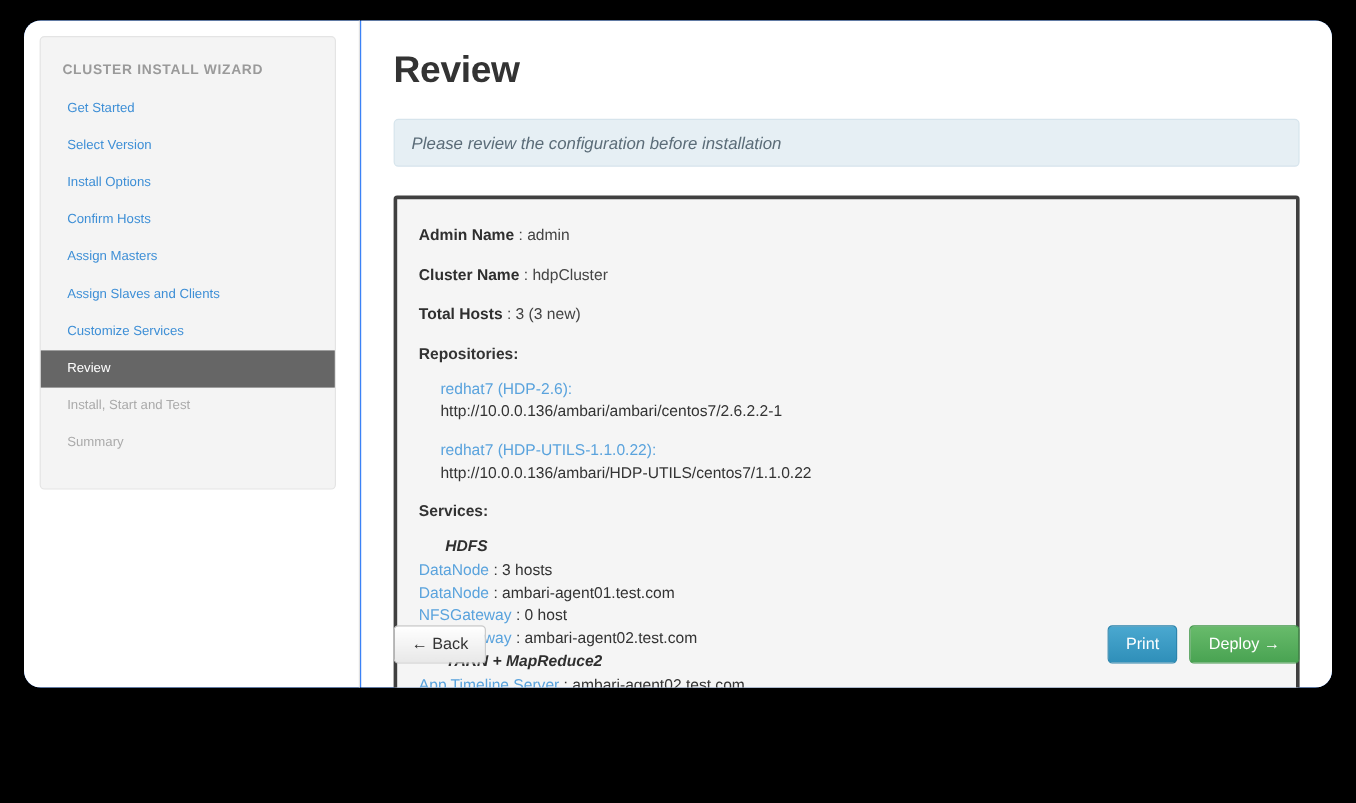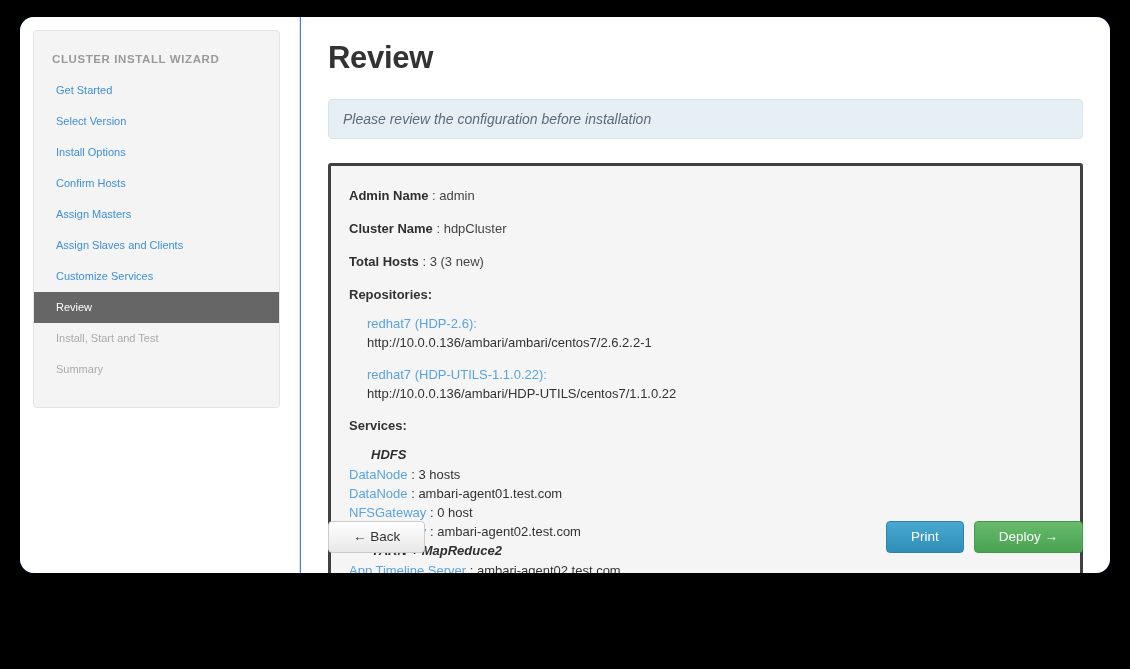--- a/index.html
+++ b/index.html
@@ -132,21 +132,21 @@
   #footer {
     position: absolute;
     left: 27px; right: 27px;
     bottom: 20px;
     height: 32px;
   }
   .btn {
     display: inline-block;
     font-size: 13.5px;
     line-height: 16px;
-    padding: 7px 24px;
+    padding: 7px 14px;
     border-radius: 4px;
     cursor: pointer;
     border: 1px solid #cbcbcb;
     text-align: center;
     user-select: none;
   }
   .btn-default {
     background: linear-gradient(to bottom, #ffffff 0%, #e8e8e8 100%);
     color: #333333;
     float: left;

